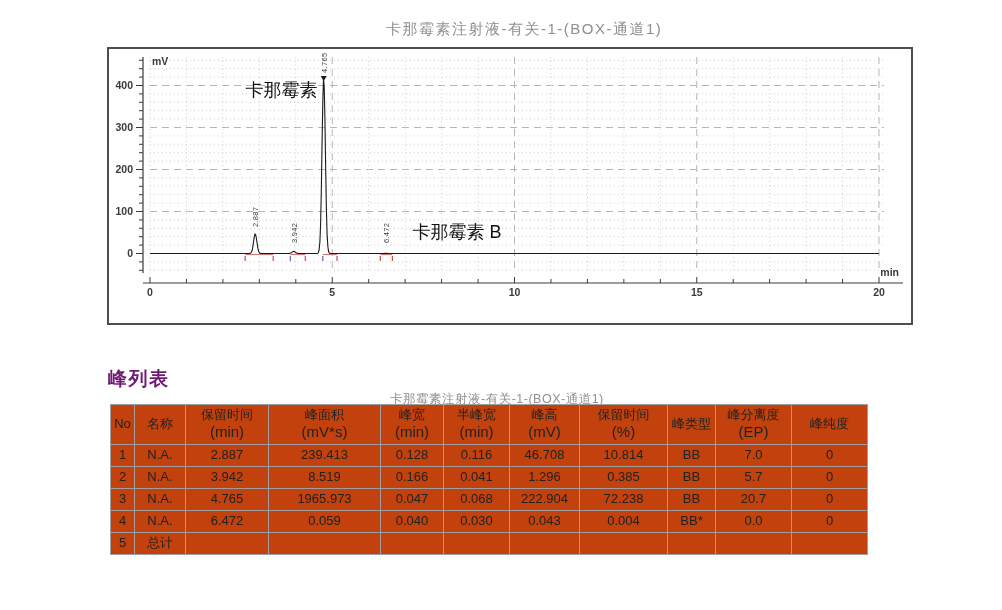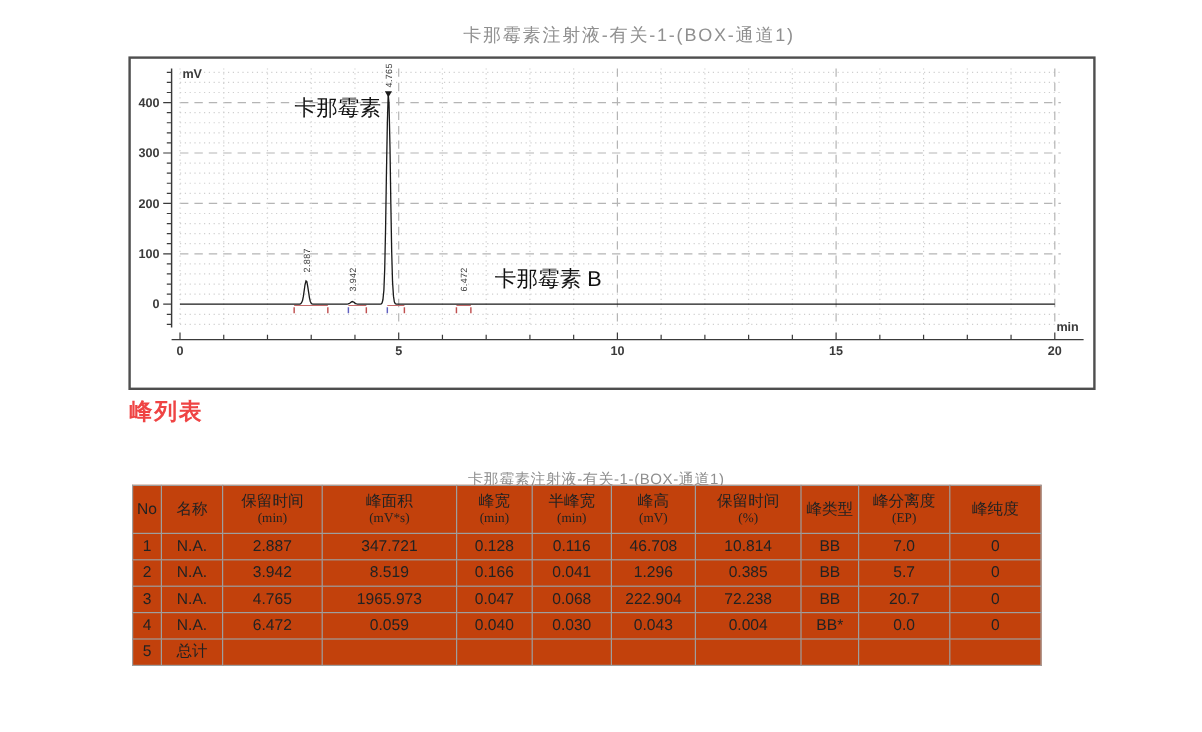--- a/index.html
+++ b/index.html
@@ -12,39 +12,39 @@
     position:absolute;left:386px;top:20px;
     font-size:15px;letter-spacing:1.5px;color:#8f8f8f;white-space:nowrap;
   }
   .chart-frame{
     position:absolute;left:107px;top:47px;width:806px;height:278px;
     border:2px solid #4e4e4e;box-sizing:border-box;background:#ffffff;
   }
   .chart-frame svg{display:block;}
   svg text{font-family:"Liberation Sans","DejaVu Sans",sans-serif;}
   .peak-heading{
-    position:absolute;left:108px;top:330px;
-    font-size:19px;font-weight:bold;color:#ef4444;letter-spacing:1.5px;
+    position:absolute;left:108px;top:366px;
+    font-size:19px;font-weight:bold;color:#701a75;letter-spacing:1.5px;
   }
   .table-title{
     position:absolute;left:390px;top:391px;
     font-size:12.5px;letter-spacing:0.5px;color:#8f8f8f;white-space:nowrap;
   }
   table.peak-table{
     position:absolute;left:110px;top:404px;width:757px;
     border-collapse:collapse;table-layout:fixed;
     font-size:13px;color:#222222;background:#c2410c;
   }
   table.peak-table th, table.peak-table td{
     border:1px solid #9e9e9e;text-align:center;vertical-align:middle;
     padding:0 2px;height:21px;font-weight:normal;line-height:1.25;
     overflow:hidden;white-space:nowrap;
   }
   table.peak-table th{height:37px;padding:1px 2px;}
-  table.peak-table th .u{font-size:11px;font-family:Liberation Serif, serif;}
+  table.peak-table th .u{font-size:15px;}
 </style>
 </head>
 <body>
 
 <div class="chart-title">卡那霉素注射液-有关-1-(BOX-通道1)</div>
 
 <div class="chart-frame">
   <svg id="chrom-svg" width="802" height="274" viewBox="0 0 802 274">
       <line x1="41" y1="221.3" x2="775" y2="221.3" stroke="#cfcfcf" stroke-width="1" stroke-dasharray="1 3"></line>
       <line x1="41" y1="212.9" x2="775" y2="212.9" stroke="#cfcfcf" stroke-width="1" stroke-dasharray="1 3"></line>
@@ -236,21 +236,21 @@
         <th>
           <div>峰纯度</div>
         </th>
       </tr>
     </thead>
   <tbody id="pt-body">
       <tr>
         <td>1</td>
         <td>N.A.</td>
         <td>2.887</td>
-        <td>347.721</td>
+        <td>239.413</td>
         <td>0.128</td>
         <td>0.116</td>
         <td>46.708</td>
         <td>10.814</td>
         <td>BB</td>
         <td>7.0</td>
         <td>0</td>
       </tr>
       <tr>
         <td>2</td>

